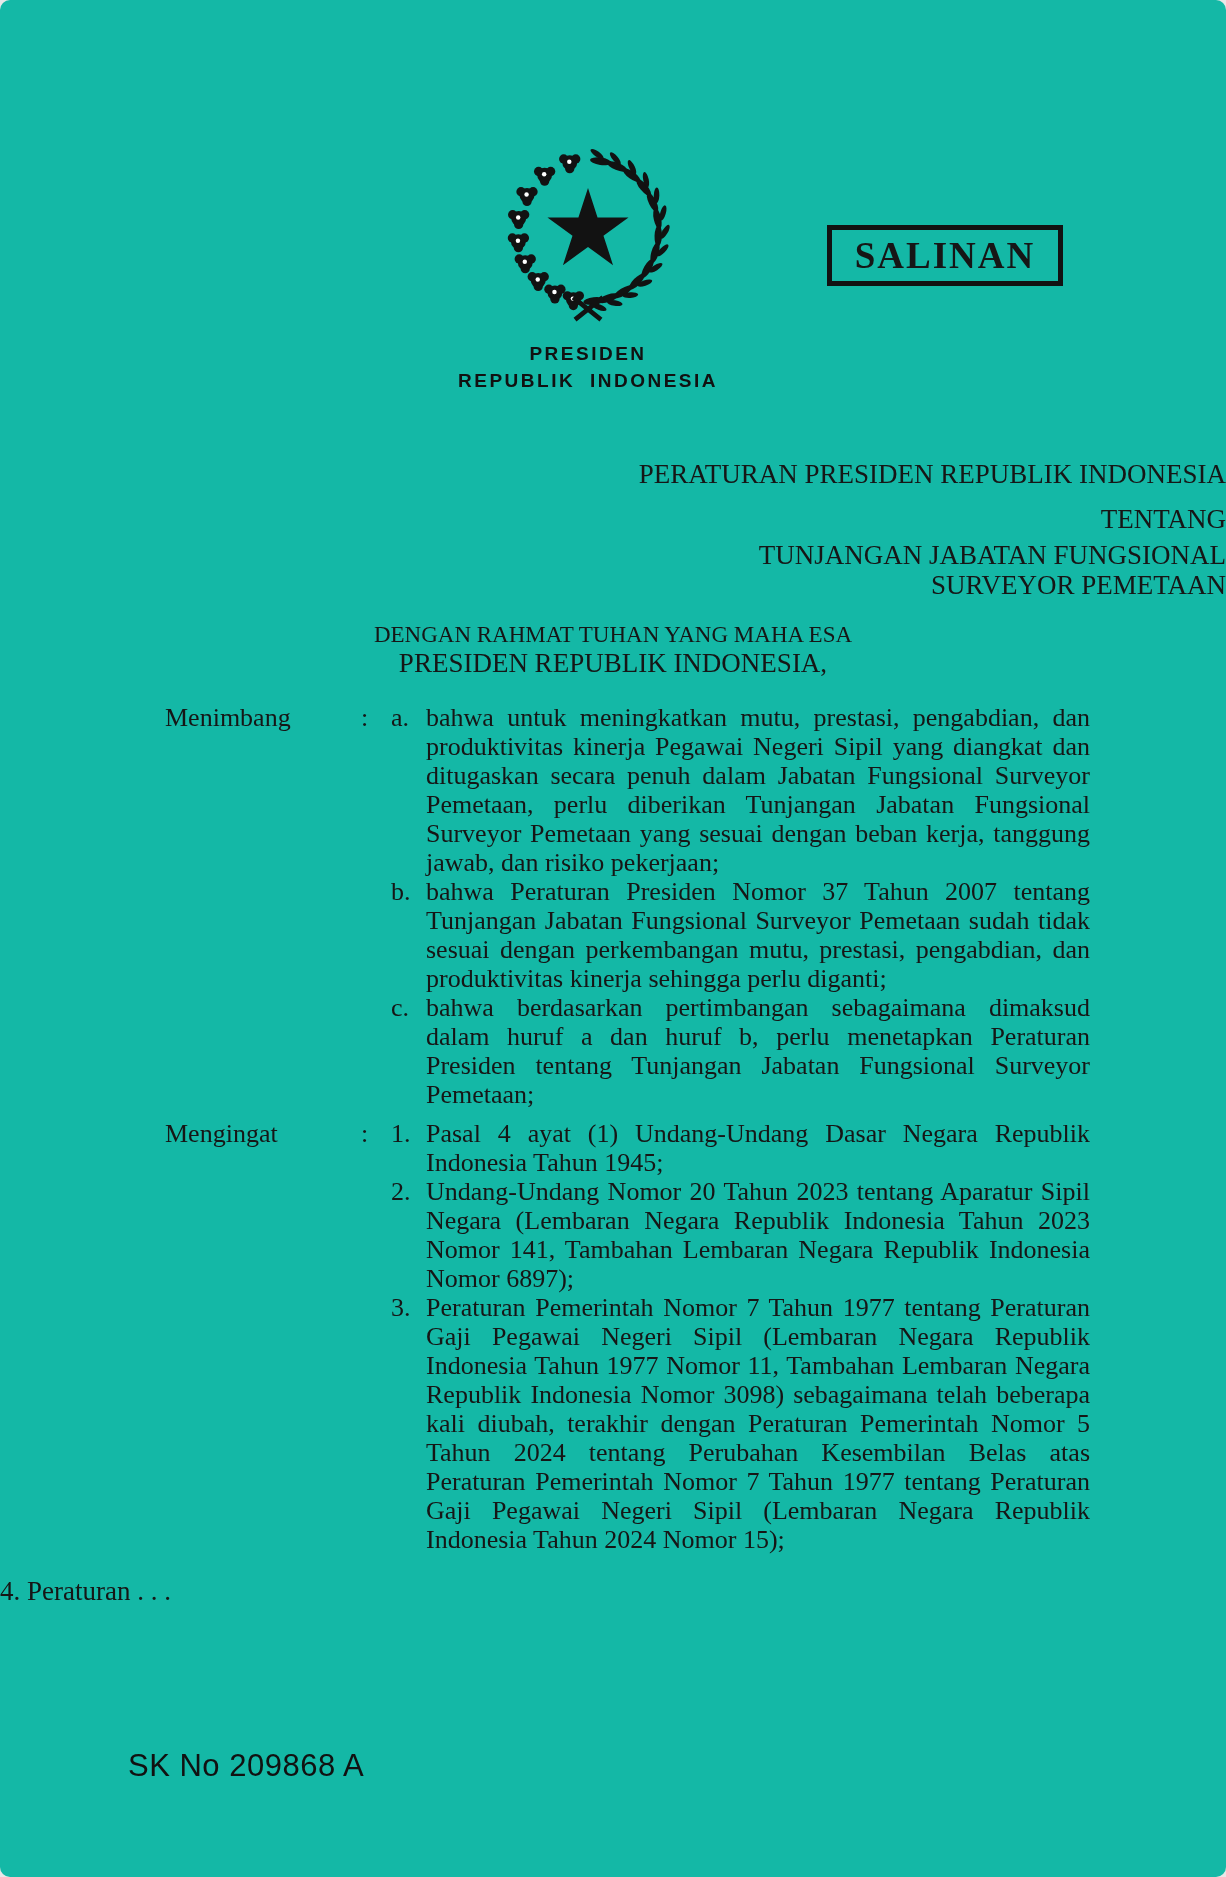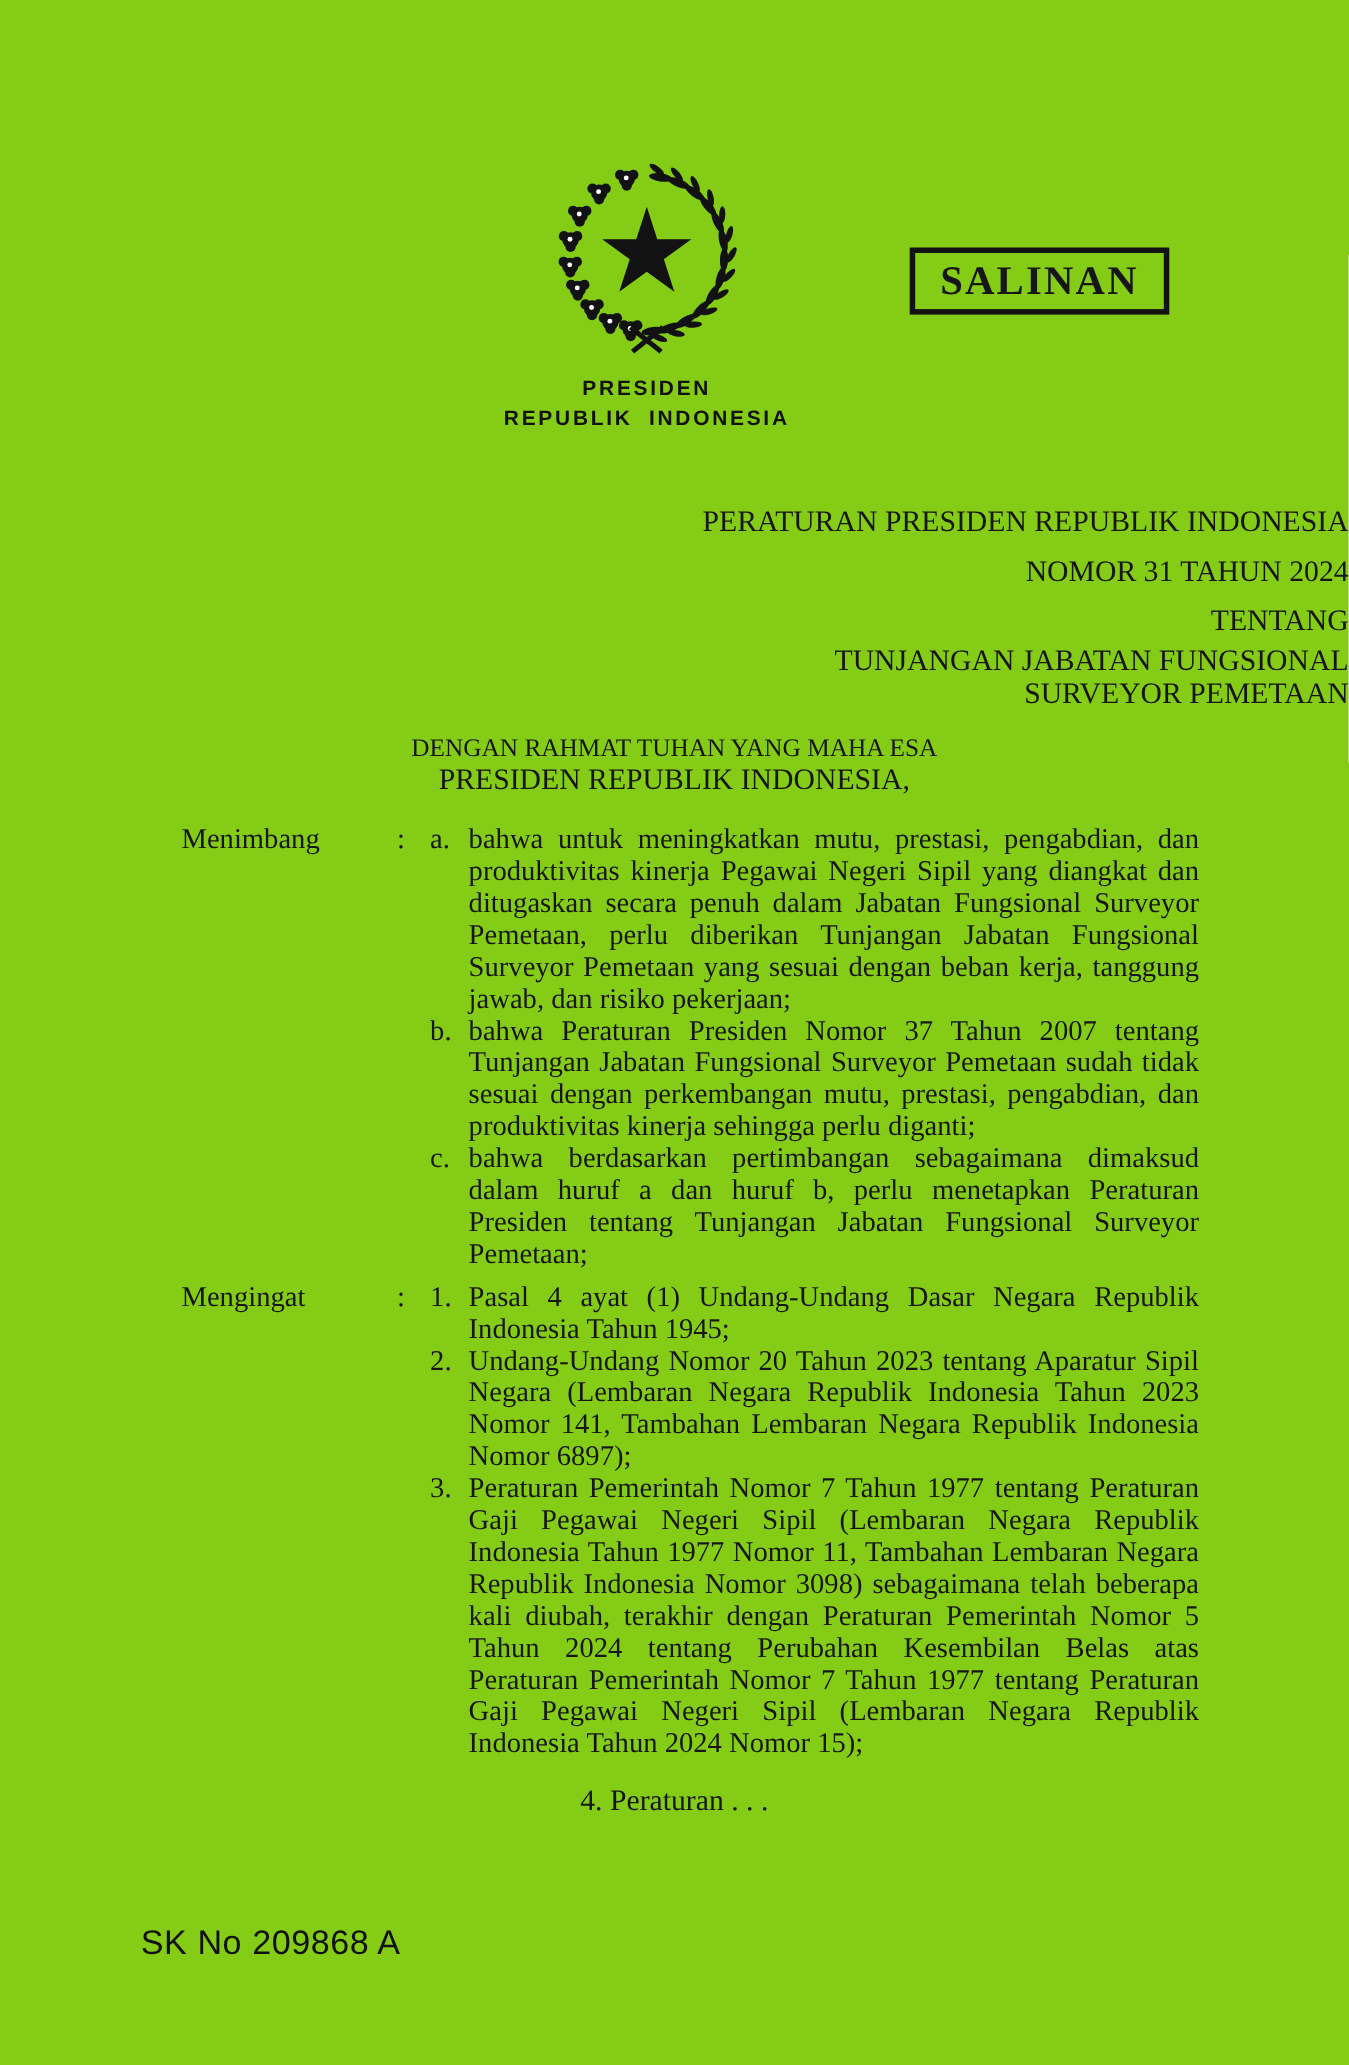--- a/index.html
+++ b/index.html
@@ -5,24 +5,25 @@
   html, body {
     margin: 0;
     padding: 0;
     background: #e8e8e8;
   }
   .page {
     position: relative;
     width: 1226px;
     height: 1877px;
     margin: 0 auto;
-    background: #84cc16;
+    background: #14b8a6;
     color: #161616;
     font-family: "Liberation Serif", serif;
     overflow: hidden;
+    border-radius: 10px;
   }
 
   
   .crest {
     width: 190px;
     margin: 138px 0 0 493px; 
   }
   .crest svg { display: block; width: 190px; height: 190px; }
 
   .letterhead {
@@ -97,21 +98,21 @@
   }
   .c-item .marker { }
   .c-item .text {
     text-align: justify;
     text-justify: inter-word;
   }
 
   
   .catchword {
     margin-top: 22px;
-    text-align: center;
+    text-align: left;
     font-size: 27px;
   }
   .footer-code {
     position: absolute;
     left: 104px;
     top: 1748px;
     font-family: "Liberation Sans", sans-serif;
     font-size: 31px;
     letter-spacing: 0.5px;
     color: #111;
@@ -173,21 +174,20 @@
     </svg>
   </div>
 
   <div class="letterhead">
     <div>PRESIDEN</div>
     <div>REPUBLIK INDONESIA</div>
   </div>
 
   <div class="title-block">
     <div class="t1">PERATURAN PRESIDEN REPUBLIK INDONESIA</div>
-    <div class="t2">NOMOR 31 TAHUN 2024</div>
     <div class="t3">TENTANG</div>
     <div class="t4">TUNJANGAN JABATAN FUNGSIONAL</div>
     <div class="t5">SURVEYOR PEMETAAN</div>
   </div>
 
   <div class="invocation">DENGAN RAHMAT TUHAN YANG MAHA ESA</div>
   <div class="authority">PRESIDEN REPUBLIK INDONESIA,</div>
 
   <div class="consider first">
     <div class="label">Menimbang</div>

